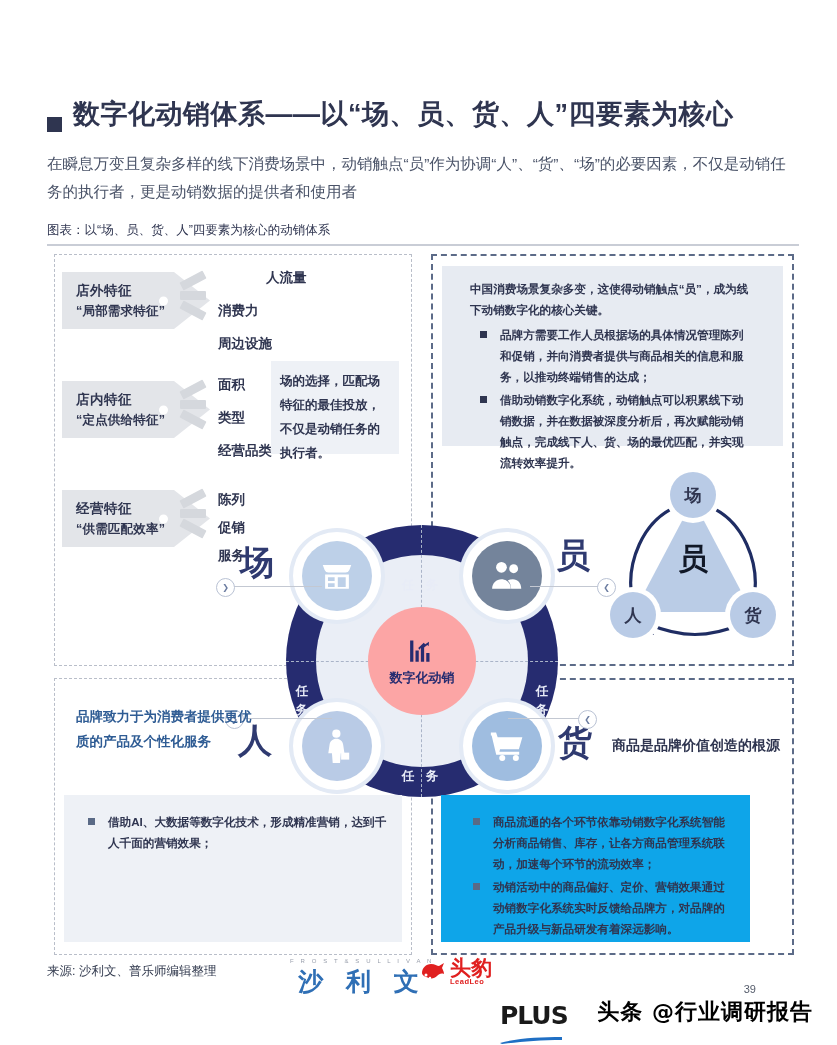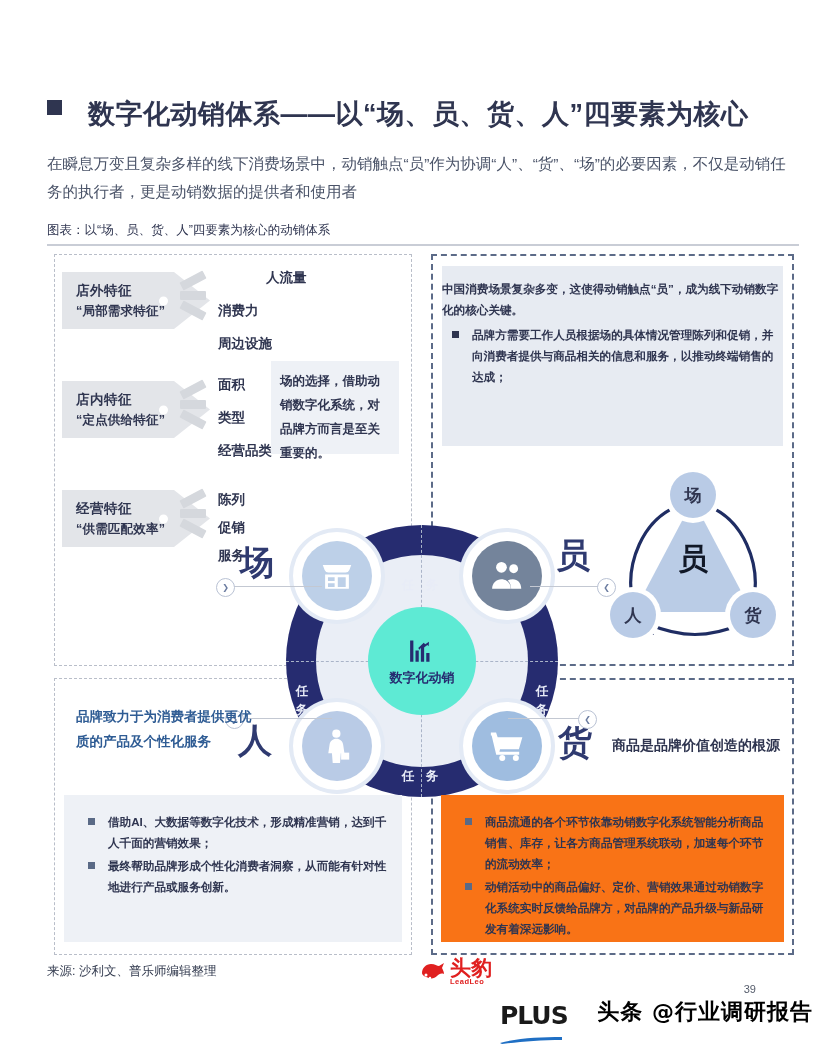--- a/index.html
+++ b/index.html
@@ -4,21 +4,21 @@
 <style>
   html,body{margin:0;padding:0;background:#ffffff;}
   body{
     width:837px;height:1045px;position:relative;overflow:hidden;
     font-family:"Liberation Sans","DejaVu Sans",sans-serif;
     color:#2b3350;
   }
   .page{position:absolute;inset:0;}
 
   
-  .hdr{position:absolute;left:47px;top:96px;width:760px;display:flex;align-items:flex-start;gap:26px;}
+  .hdr{position:absolute;left:47px;top:96px;width:760px;display:flex;align-items:flex-end;gap:11px;}
   .hdr-bullet{width:15px;height:15px;background:#2f3550;flex:0 0 auto;margin-top:4px;}
   .hdr-title{font-size:27px;font-weight:bold;color:#2f3550;letter-spacing:.5px;white-space:nowrap;}
 
   .subtitle{position:absolute;left:47px;top:150px;width:752px;font-size:15.5px;line-height:28px;color:#4a5368;}
 
   .fig-label{position:absolute;left:47px;top:222px;font-size:12.5px;font-weight:normal;color:#2f3550;}
   .fig-rule{position:absolute;left:47px;top:244px;width:752px;height:2px;background:#c9cdd6;}
 
   
   .quad{position:absolute;box-sizing:border-box;}
@@ -50,23 +50,23 @@
   .kw{position:absolute;font-size:13.5px;font-weight:bold;color:#2f3550;line-height:28px;}
 
   
   .note{
     position:absolute;background:#eef1f6;box-sizing:border-box;
     font-size:12.5px;line-height:24px;color:#2f3550;font-weight:bold;
   }
   #note-center{left:271px;top:361px;width:128px;height:93px;padding:8px 9px;}
 
   
-  #panel-tr{position:absolute;left:442px;top:266px;width:341px;height:180px;background:#e7ebf2;box-sizing:border-box;padding:12px 0;}
+  #panel-tr{position:absolute;left:442px;top:266px;width:341px;height:180px;background:#e7ebf2;box-sizing:border-box;padding:12px 28px;}
   #panel-bl{position:absolute;left:64px;top:795px;width:338px;height:147px;background:#eef1f6;box-sizing:border-box;padding:12px 14px;}
-  #panel-br{position:absolute;left:441px;top:795px;width:343px;height:147px;background:#f97316;box-sizing:border-box;padding:12px 14px;}
+  #panel-br{position:absolute;left:441px;top:795px;width:309px;height:147px;background:#0ea5e9;box-sizing:border-box;padding:12px 22px;}
   .ptext{font-size:11.6px;line-height:21px;color:#2f3550;font-weight:bold;}
   .plist{list-style:none;margin:4px 0 0 0;padding:0;}
   .plist li{position:relative;padding-left:30px;font-size:11.6px;line-height:21px;color:#2f3550;font-weight:bold;margin-bottom:2px;}
   .plist li .sq{position:absolute;left:10px;top:7px;width:7px;height:7px;background:#2f3550;}
   #panel-bl .plist li .sq,#panel-br .plist li .sq{background:#5a6a86;}
 
   
   .big-char{position:absolute;font-size:34px;font-weight:bold;color:#2f3a70;font-family:"DejaVu Sans",sans-serif;}
   #ch-chang{left:240px;top:540px;}
   #ch-yuan{left:556px;top:533px;}
@@ -79,21 +79,21 @@
 
   
   .conn{position:absolute;height:1px;background:#c3c8d2;}
   .cnode{position:absolute;width:17px;height:17px;border-radius:50%;border:1px solid #b9c2d4;background:#fff;
          display:flex;align-items:center;justify-content:center;font-size:8px;color:#6b7ca0;}
 
   
   #circle-wrap{position:absolute;left:286px;top:525px;width:272px;height:272px;}
   .ring{position:absolute;inset:0;border-radius:50%;background:#262c70;}
   .ring-inner{position:absolute;left:30px;top:30px;right:30px;bottom:30px;border-radius:50%;background:#eaeef6;}
-  .hub{position:absolute;left:82px;top:82px;width:108px;height:108px;border-radius:50%;background:#5eead4;
+  .hub{position:absolute;left:82px;top:82px;width:108px;height:108px;border-radius:50%;background:#fca5a5;
        display:flex;flex-direction:column;align-items:center;justify-content:center;}
   .hub-label{font-size:13px;font-weight:bold;color:#262c70;margin-top:3px;}
   .task{position:absolute;color:#e8ecf7;font-size:12.5px;font-weight:bold;letter-spacing:4px;margin-top:40px;}
   #task-top{left:50%;top:12px;transform:translateX(-50%);}
   #task-bottom{left:50%;bottom:12px;transform:translateX(-50%);}
   #task-left{left:8px;top:50%;transform:translateY(-50%);width:16px;text-align:center;line-height:19px;letter-spacing:0;}
   #task-right{right:8px;top:50%;transform:translateY(-50%);width:16px;text-align:center;line-height:19px;letter-spacing:0;}
 
   .qicon{position:absolute;width:70px;height:70px;border-radius:50%;display:flex;align-items:center;justify-content:center;
          box-shadow:0 0 0 9px #fff, 0 0 0 13px #e3eaf5;}
@@ -189,26 +189,27 @@
   </div>
   <div class="chev" style="left:180px;top:494px;">
       <i></i>
       <i></i>
       <i></i>
     </div>
   <div class="kw" style="left:218px;top:486px;">陈列</div>
   <div class="kw" style="left:218px;top:514px;">促销</div>
   <div class="kw" style="left:218px;top:542px;text-align:center;">服务</div>
 
-  <div class="note" id="note-center">场的选择，借助动销数字化系统，对品牌方而言是至关重要的。</div>
+  <div class="note" id="note-center">场的选择，匹配场特征的最佳投放，不仅是动销任务的执行者。</div>
 
   <div id="panel-tr">
     <div class="ptext">中国消费场景复杂多变，这使得动销触点“员”，成为线下动销数字化的核心关键。</div>
     <ul class="plist">
       <li><span class="sq"></span><span>品牌方需要工作人员根据场的具体情况管理陈列和促销，并向消费者提供与商品相关的信息和服务，以推动终端销售的达成；</span></li>
+      <li><span class="sq"></span><span>借助动销数字化系统，动销触点可以积累线下动销数据，并在数据被深度分析后，再次赋能动销触点，完成线下人、货、场的最优匹配，并实现流转效率提升。</span></li>
     </ul>
   </div>
 
   <div id="circle-wrap">
     <div class="ring"></div>
     <div class="ring-inner"></div>
 
     <div class="dashx" style="left:0;top:136px;width:272px;"></div>
     <div class="dashx" style="left:136px;top:0;width:272px;transform:rotate(90deg);transform-origin:0 0;"></div>
 
@@ -284,34 +285,37 @@
     <div class="tri-node" id="tn-left">人</div>
     <div class="tri-node" id="tn-right">货</div>
     <div class="tri-center">员</div>
   </div>
 
   <div class="lead" id="lead-bl">品牌致力于为消费者提供更优质的产品及个性化服务</div>
   <div id="panel-bl">
     <ul class="plist">
       <li><span class="sq"></span></li>
       <li><span class="sq"></span><span>借助AI、大数据等数字化技术，形成精准营销，达到千人千面的营销效果；</span></li>
-      <li><span class="sq"></span><span>最终帮助品牌形成个性化消费者洞察，从而能有针对性地进行产品或服务创新。</span></li>
     </ul>
   </div>
 
   <div class="lead" id="lead-br">商品是品牌价值创造的根源</div>
   <div id="panel-br">
     <ul class="plist">
       <li><span class="sq"></span><span>商品流通的各个环节依靠动销数字化系统智能分析商品销售、库存，让各方商品管理系统联动，加速每个环节的流动效率；</span></li>
       <li><span class="sq"></span><span>动销活动中的商品偏好、定价、营销效果通过动销数字化系统实时反馈给品牌方，对品牌的产品升级与新品研发有着深远影响。</span></li>
     </ul>
   </div>
 
   <div class="src">来源: 沙利文、普乐师编辑整理</div>
 
+  <div id="logo-sl">
+    <div class="sl-en">F R O S T  &amp;  S U L L I V A N</div>
+    <div class="sl-cn">沙 利 文</div>
+  </div>
 
   <div id="logo-ld">
     <svg class="ld-mark" viewBox="0 0 26 22">
       <path d="M2 12c0-5 4-9 9-9 4 0 6 2 8 2l5-3-2 5c1 2 2 4 2 6-3-1-5 0-7 2-2 2-5 3-8 2-4-1-7-3-7-5z" fill="#e02020"></path>
       <circle cx="6" cy="14" r="1.5" fill="#fff"></circle>
         <circle cx="10" cy="17" r="1.2" fill="#fff"></circle>
     </svg>
     <div>
       <div class="ld-cn">头豹</div>
       <div class="ld-en">LeadLeo</div>

